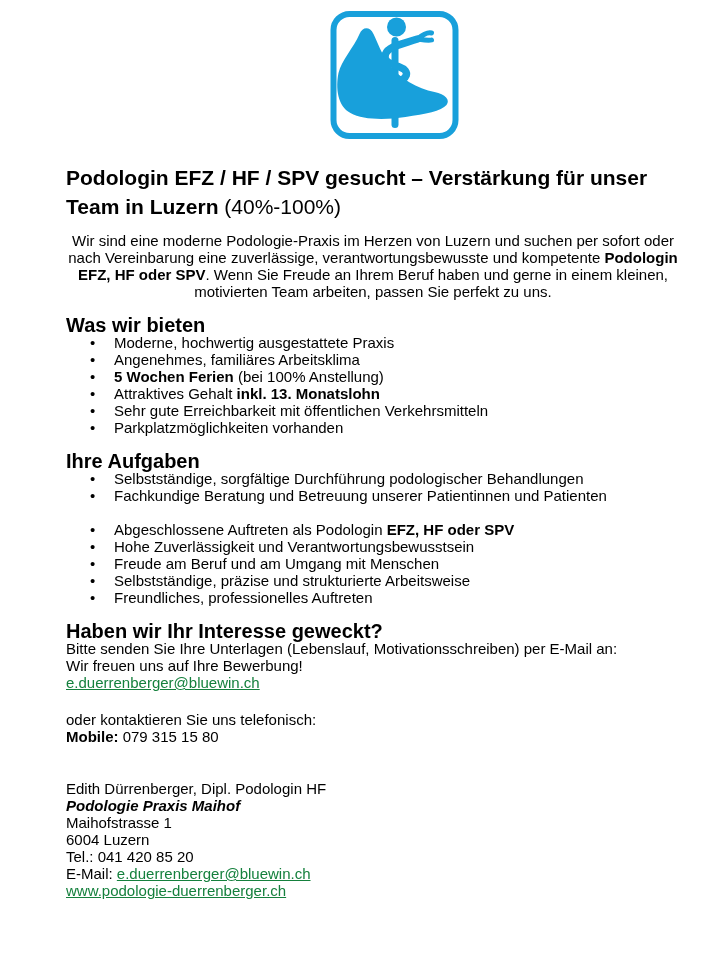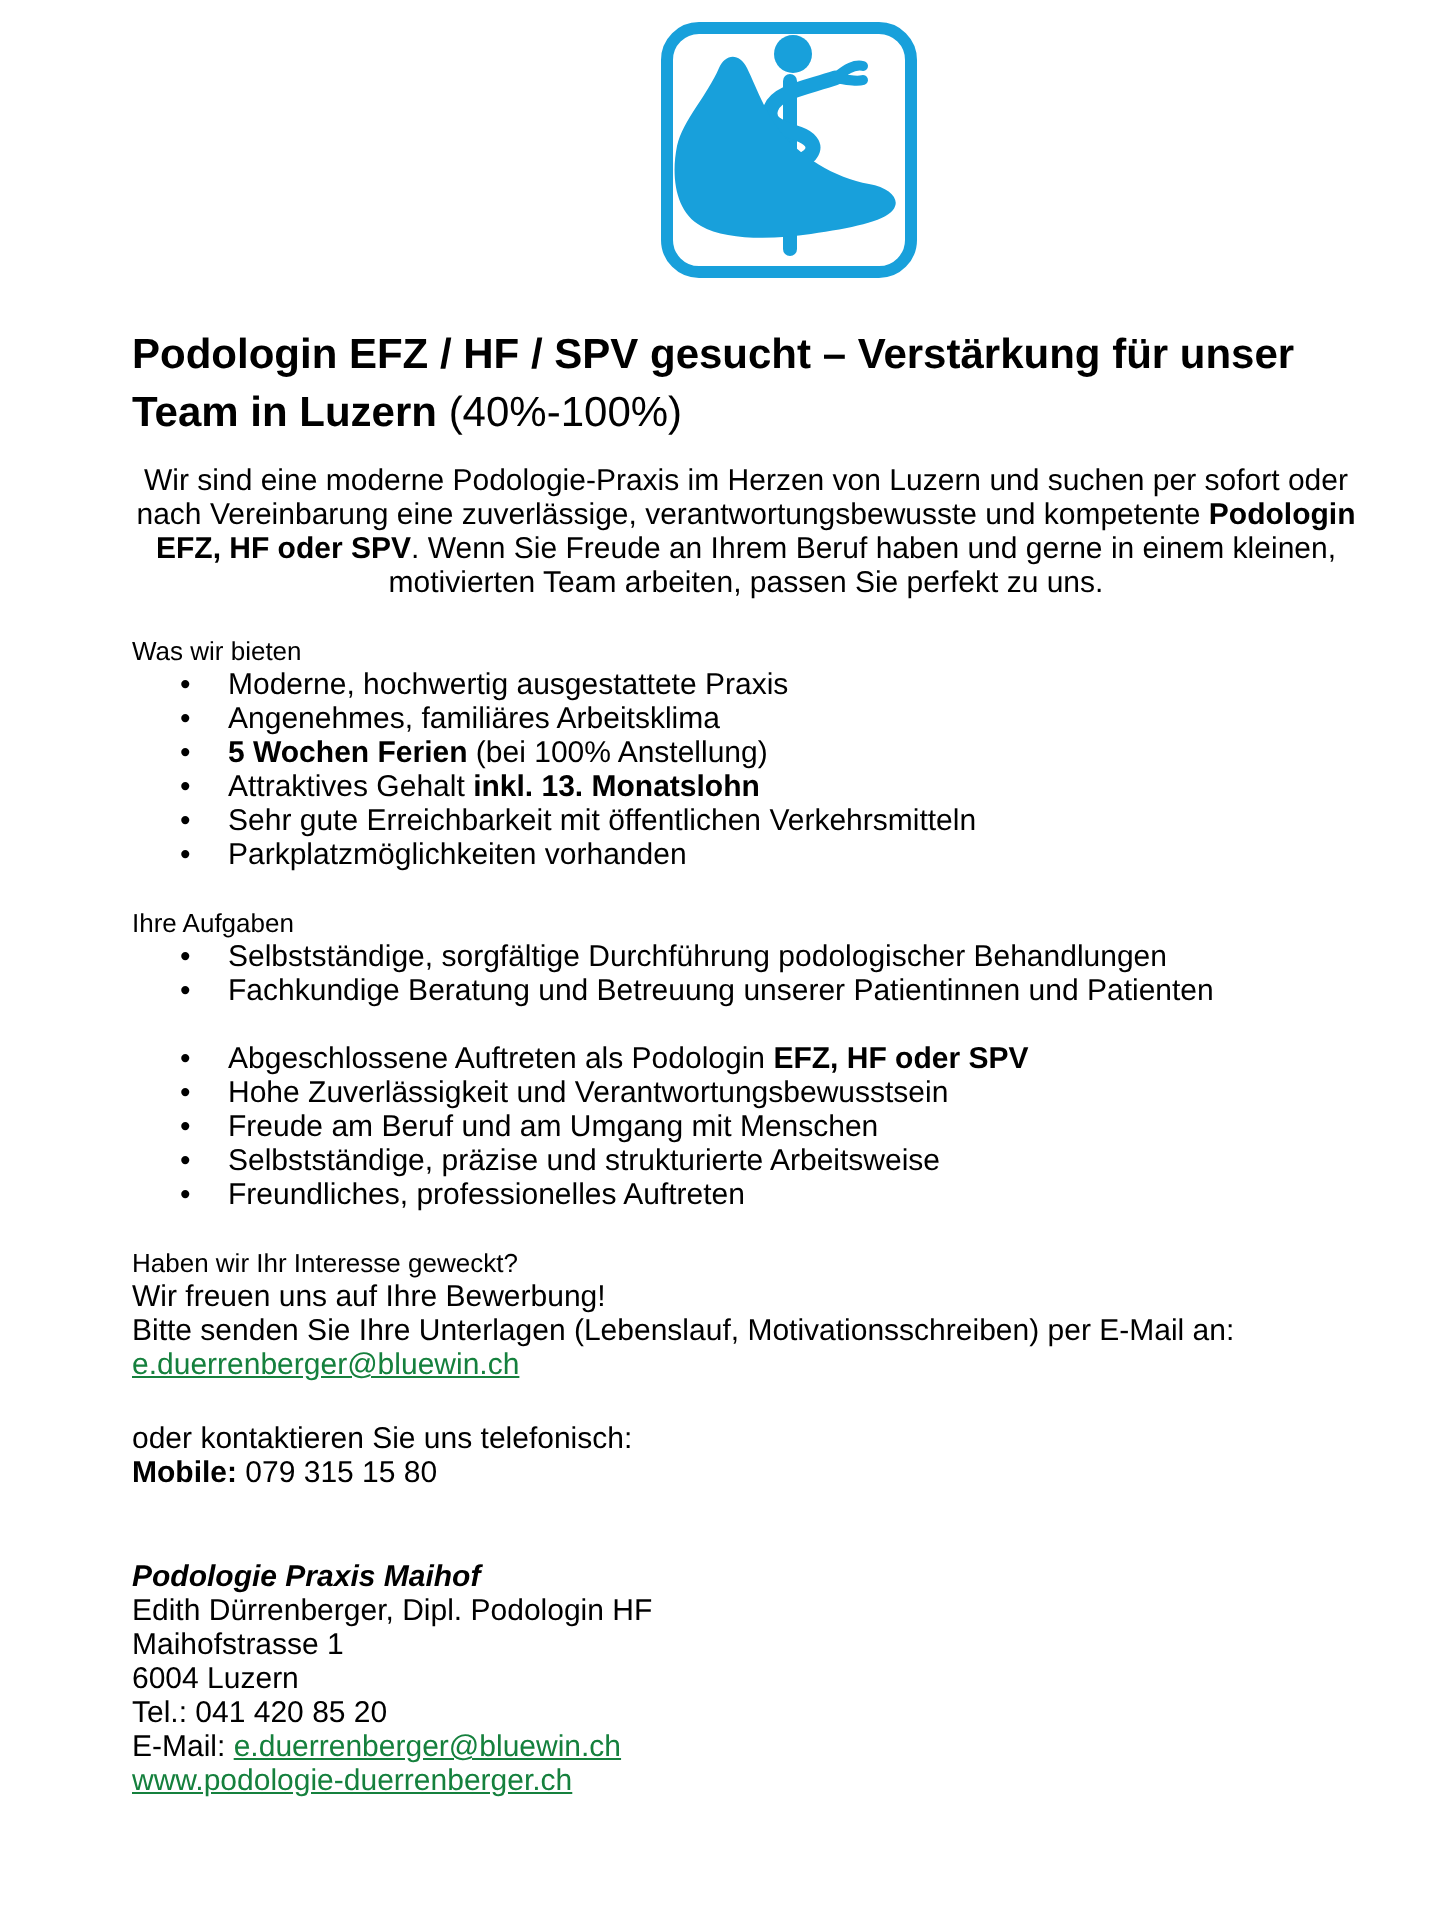--- a/index.html
+++ b/index.html
@@ -23,23 +23,23 @@
     line-height: 29px;
     font-weight: bold;
     letter-spacing: 0;
   }
   h1.title .reg { font-weight: normal; }
   p { margin: 0; }
   .intro { margin-top: 11px; text-align: center; }
   .sec { margin-top: 17px; }
   h2.sec-heading {
     margin: 0;
-    font-size: 13px;
+    font-size: 20px;
     line-height: 17px;
-    font-weight: normal;
+    font-weight: bold;
   }
   .bullet { display: flex; }
   .dot {
     flex: 0 0 24px;
     margin-left: 24px;
     text-align: left;
   }
   .btxt { flex: 1; }
   a.link { color: #15803d; cursor: pointer; }
   .phone-block { margin-top: 20px; }
@@ -127,33 +127,33 @@
         <span class="btxt"><span>Selbstständige, präzise und strukturierte Arbeitsweise</span><b></b><span></span></span>
       </div>
       <div class="bullet">
         <span class="dot">•</span>
         <span class="btxt"><span>Freundliches, professionelles Auftreten</span><b></b><span></span></span>
       </div>
     </div>
 
     <div class="sec">
       <h2 class="sec-heading">Haben wir Ihr Interesse geweckt?</h2>
+      <p class="line">Bitte senden Sie Ihre Unterlagen (Lebenslauf, Motivationsschreiben) per E-Mail an:</p>
       <p class="line">Wir freuen uns auf Ihre Bewerbung!</p>
-      <p class="line">Bitte senden Sie Ihre Unterlagen (Lebenslauf, Motivationsschreiben) per E-Mail an:</p>
       <p class="line"><a class="link" href="#">e.duerrenberger@bluewin.ch</a></p>
     </div>
 
     <div class="phone-block">
       <p class="line">oder kontaktieren Sie uns telefonisch:</p>
       <p class="line"><b>Mobile:</b><span> 079 315 15 80</span></p>
     </div>
 
     <div class="footer-block">
+      <p class="line">Edith Dürrenberger, Dipl. Podologin HF</p>
       <p class="line company">Podologie Praxis Maihof</p>
-      <p class="line">Edith Dürrenberger, Dipl. Podologin HF</p>
       <p class="line">Maihofstrasse 1</p>
       <p class="line">6004 Luzern</p>
       <p class="line">Tel.: 041 420 85 20</p>
       <p class="line"><span>E-Mail: </span><a class="link" href="#">e.duerrenberger@bluewin.ch</a></p>
       <p class="line"><a class="link" href="#">www.podologie-duerrenberger.ch</a></p>
     </div>
 
   </div>
 </div>
 

